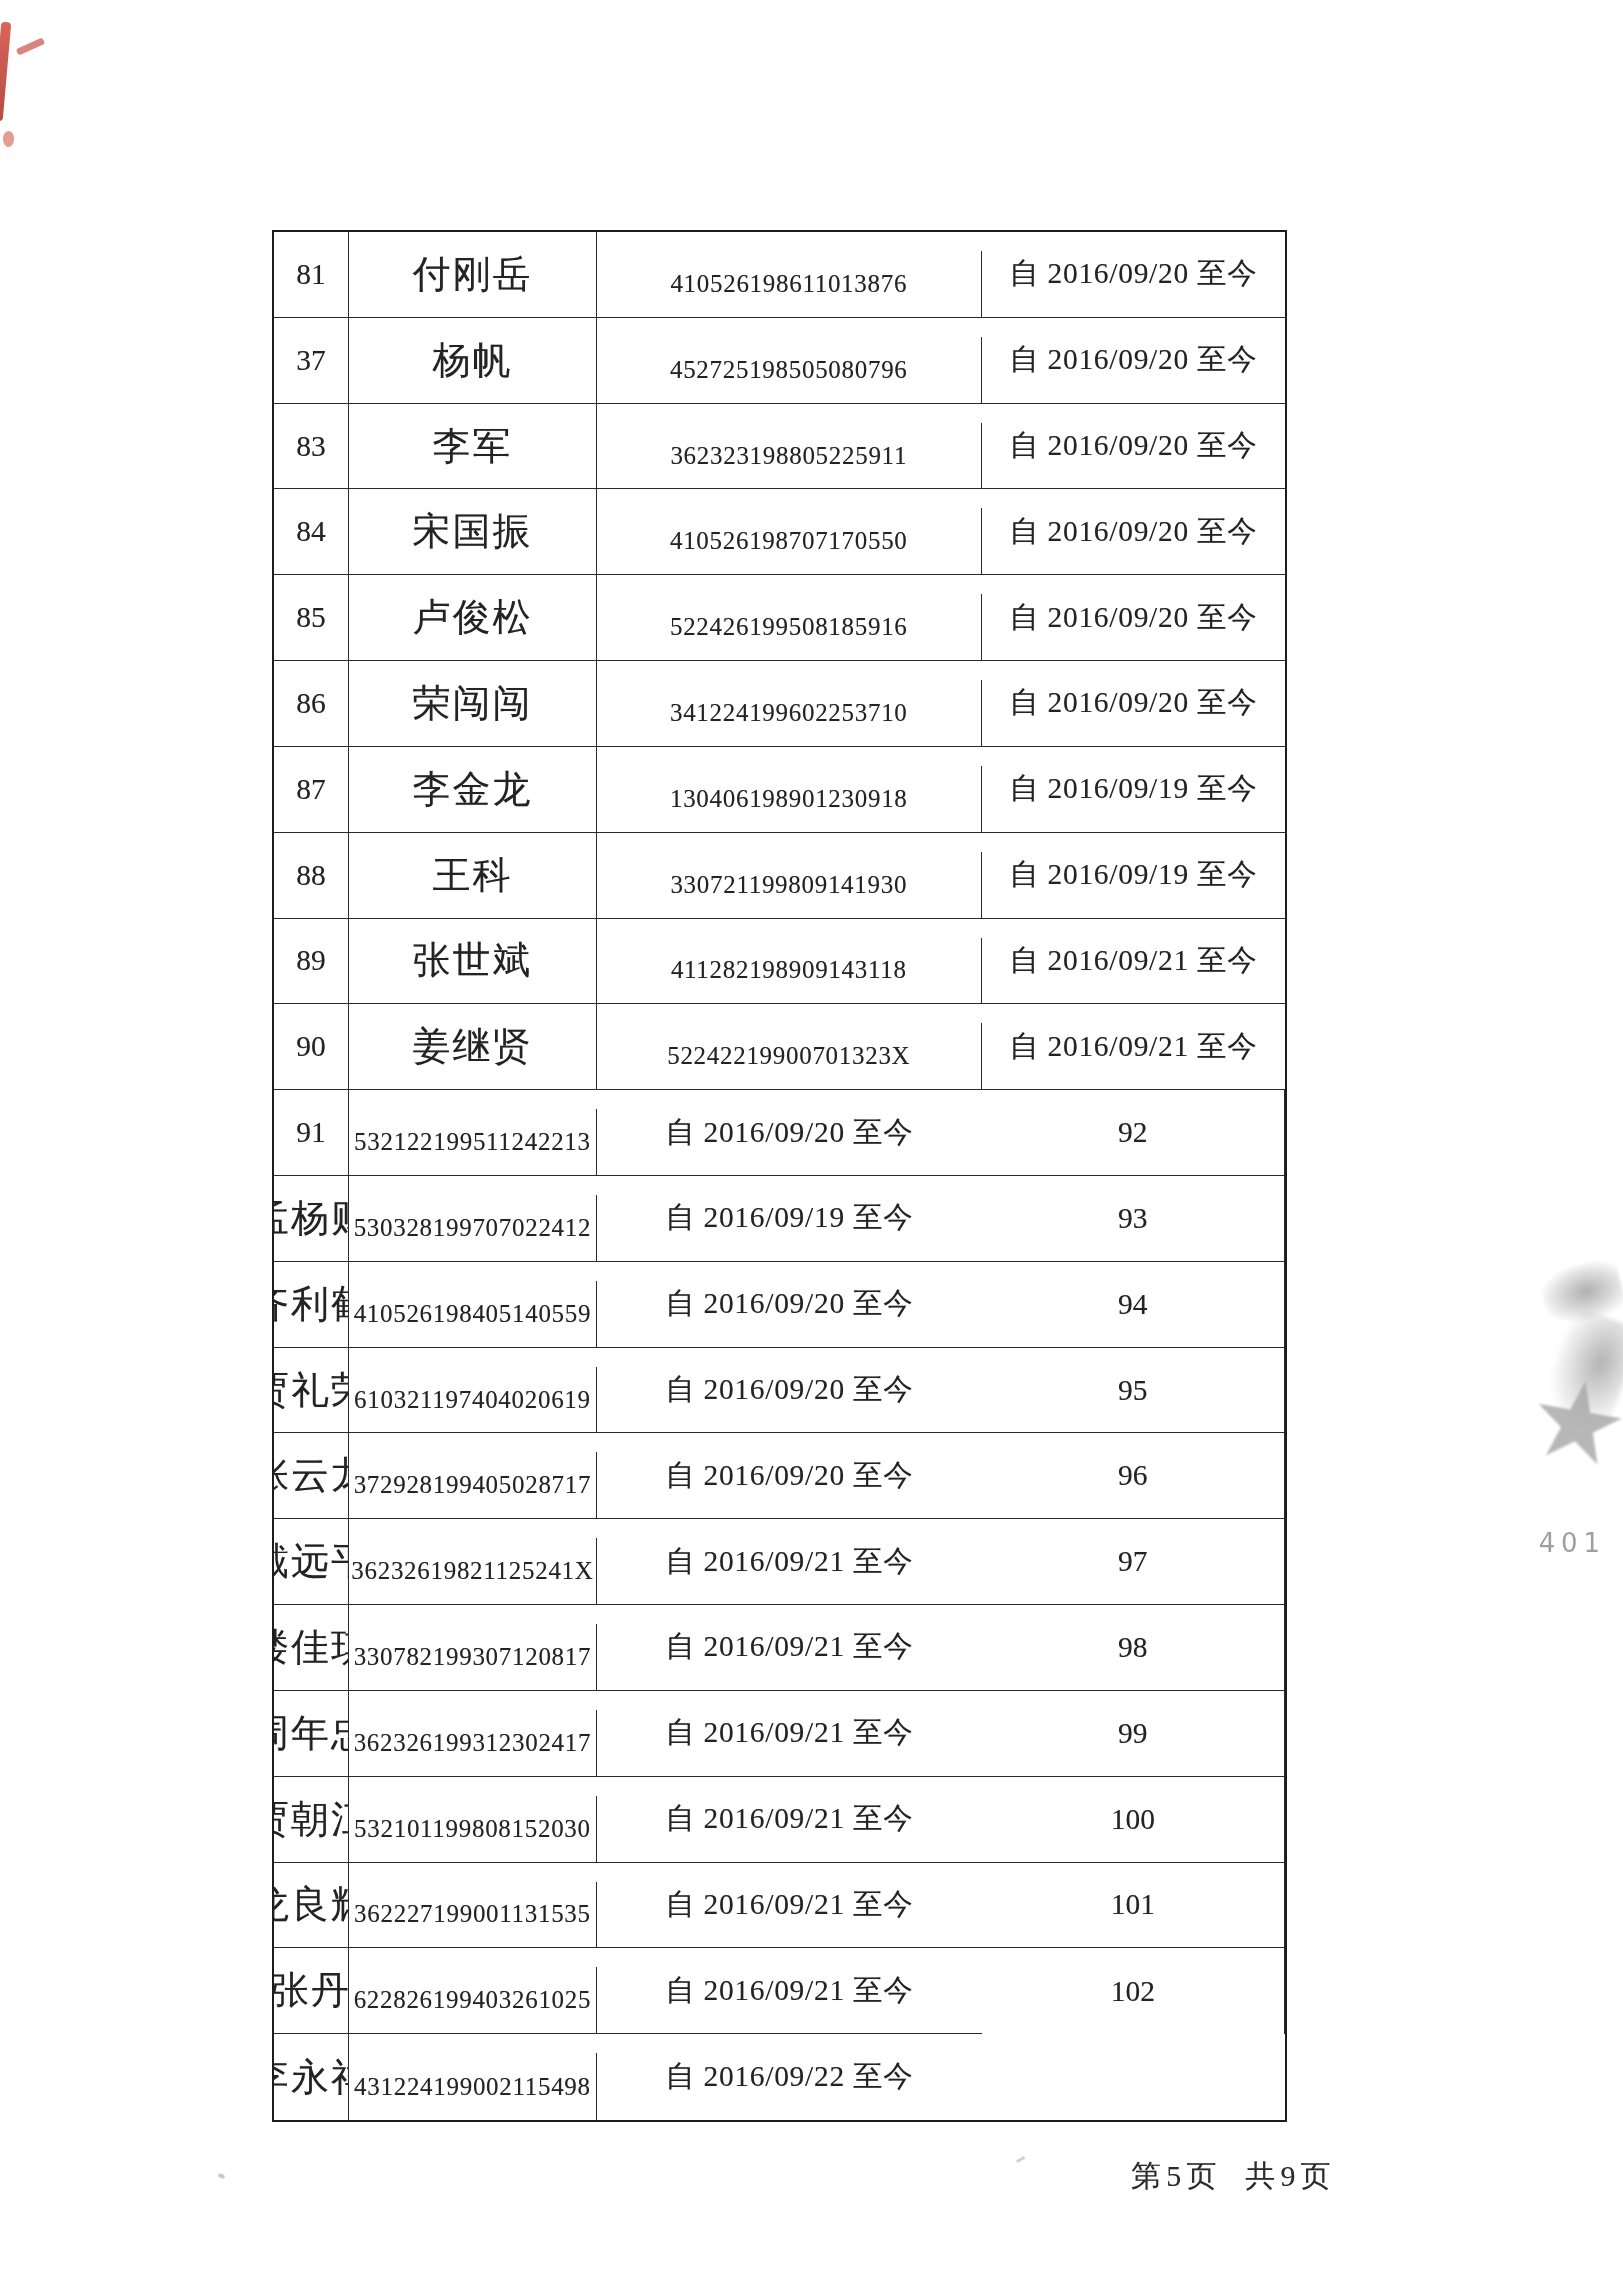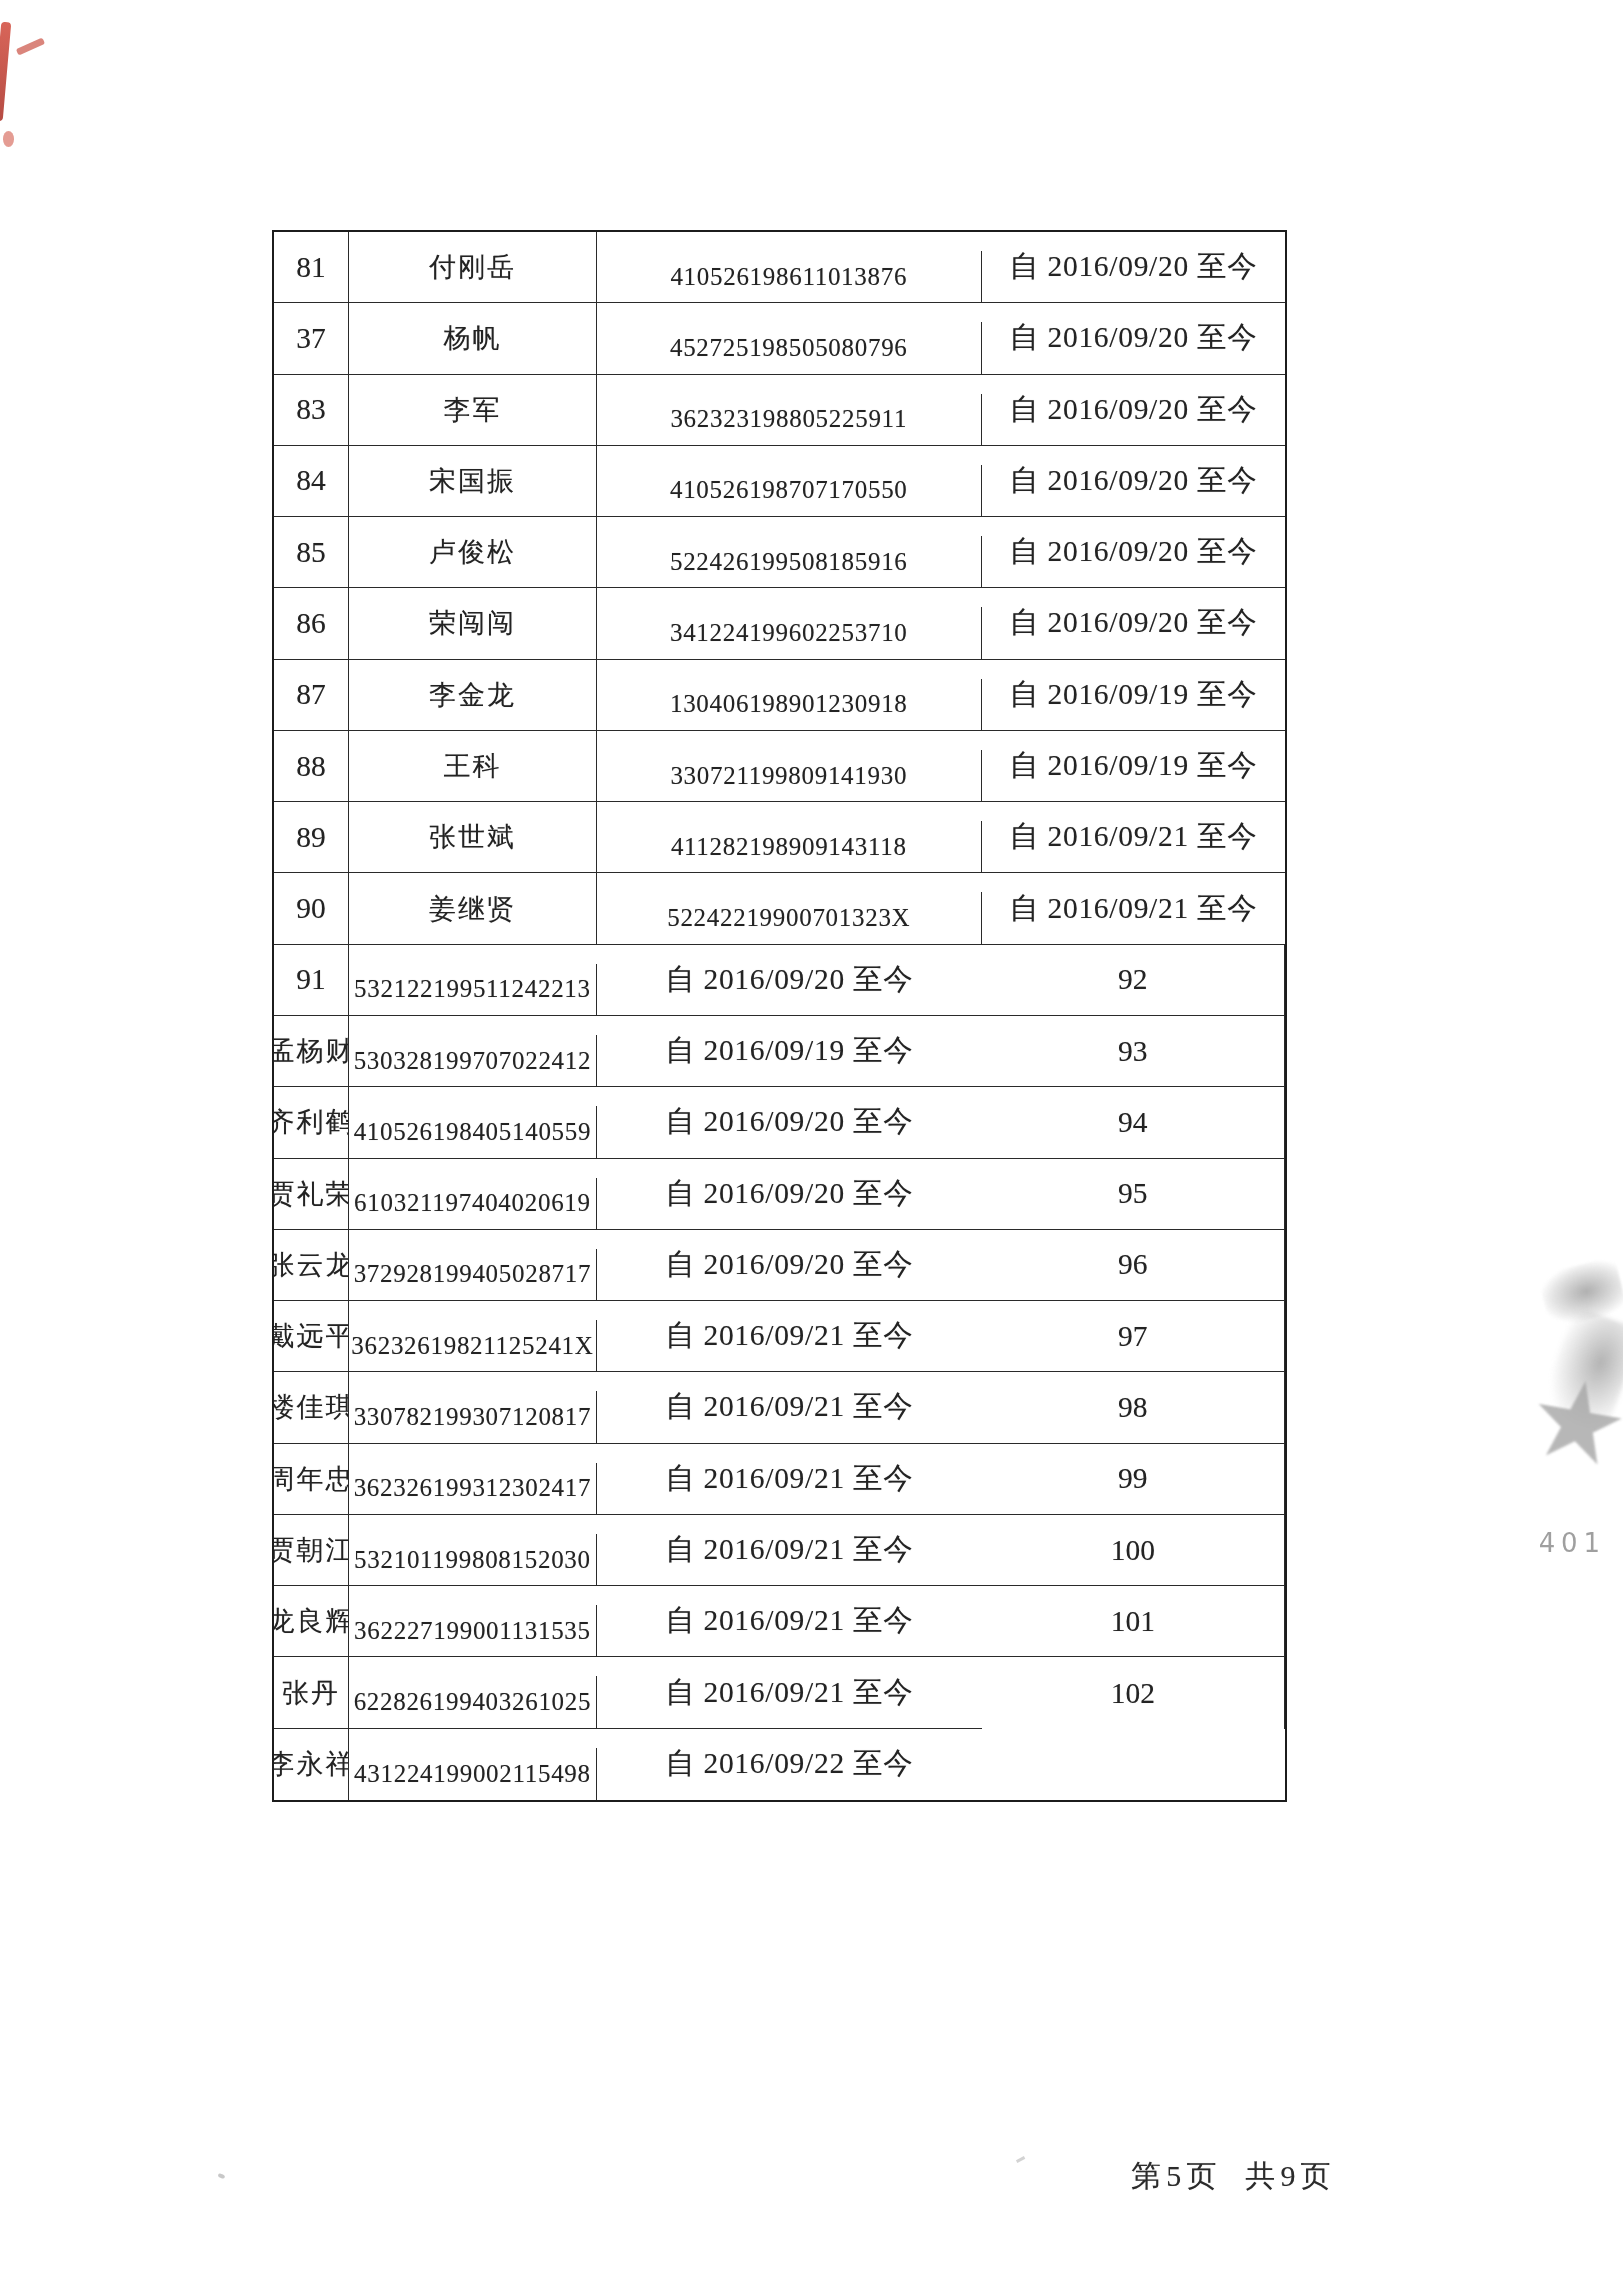--- a/index.html
+++ b/index.html
@@ -3,36 +3,36 @@
 <meta charset="utf-8">
 <style>
   html,body{margin:0;padding:0;}
   body{width:1623px;height:2295px;background:#f6f6f4;}
   .page{
     position:relative;width:1623px;height:2295px;background:#ffffff;
     overflow:hidden;font-family:"Liberation Serif","DejaVu Serif",serif;color:#222;
   }
   
   .roster{
-    position:absolute;left:272px;top:230px;width:1015px;height:1572px;
+    position:absolute;left:272px;top:230px;width:1015px;height:1892px;
     display:grid;grid-template-columns:115fr 380fr 590fr 465fr;
     grid-template-rows:repeat(22,1fr);
     border:2px solid #1c1c1c;box-sizing:border-box;background:#fff;
   }
   .cell{
     display:flex;align-items:center;justify-content:center;
     border-right:1.3px solid #2a2a2a;border-bottom:1.3px solid #2a2a2a;
     box-sizing:border-box;color:#232323;
     text-shadow:0 0 0.7px rgba(40,40,40,.35);
     white-space:nowrap;overflow:hidden;
   }
   .cell.last-col{border-right:none;}
   .cell.last-row{border-bottom:none;text-align:right;}
   .col0{font-size:29.5px;}
-  .col1{font-size:27px;letter-spacing:2px;}
+  .col1{font-size:38px;letter-spacing:2px;}
   .col2{font-size:25px;letter-spacing:0.7px;margin-top:19px;}
   .col3{font-size:29.5px;letter-spacing:0.7px;}
   
   .footer{
     position:absolute;left:1131px;top:2156px;display:flex;gap:23.6px;
     font-size:30px;color:#2b2b2b;letter-spacing:5.2px;
     text-shadow:0 0 0.7px rgba(40,40,40,.35);
     align-items:flex-end;
   }
   

